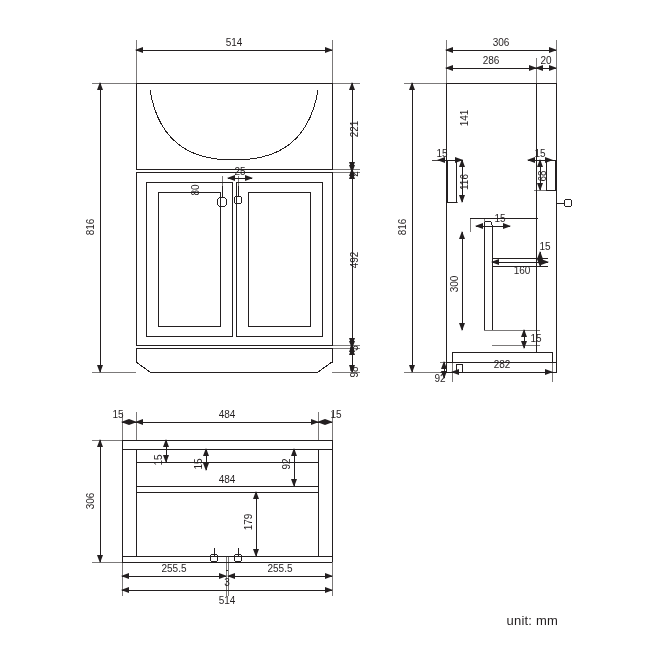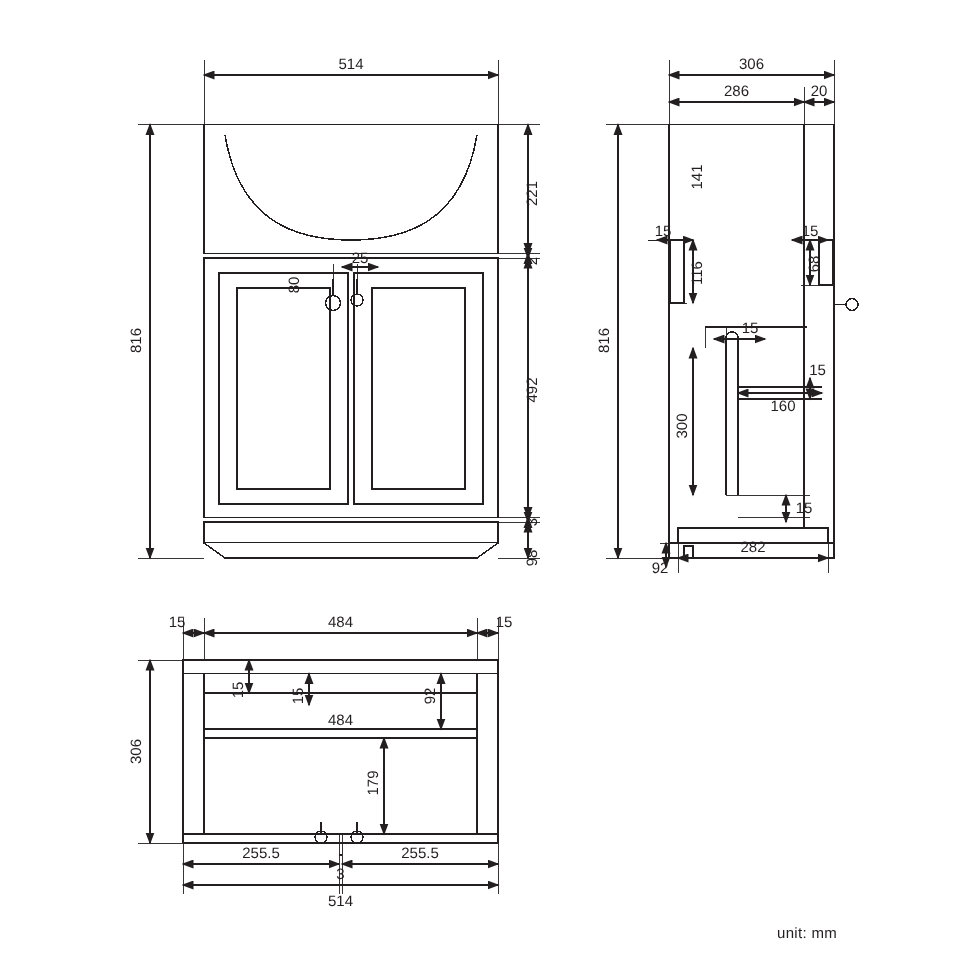--- a/index.html
+++ b/index.html
@@ -7,21 +7,21 @@
     width:650px;height:650px;
     background:#ffffff;
     font-family:"Liberation Sans", sans-serif;
     color:#231f20;
     overflow:hidden;
   }
   #sheet{position:relative;width:576px;height:650px;}
   svg{display:block;}
   .unit{
     position:absolute;right:18px;bottom:22px;
-    font-size:10px;color:#231f20;letter-spacing:.2px;
+    font-size:13px;color:#231f20;letter-spacing:.2px;
   }
 </style>
 </head>
 <body>
 
 <div id="sheet">
 
 <svg width="650" height="650" viewBox="0 0 650 650">
   <defs>
     <marker id="ah" markerWidth="8" markerHeight="8" refX="7" refY="3" orient="auto" markerUnits="strokeWidth">

